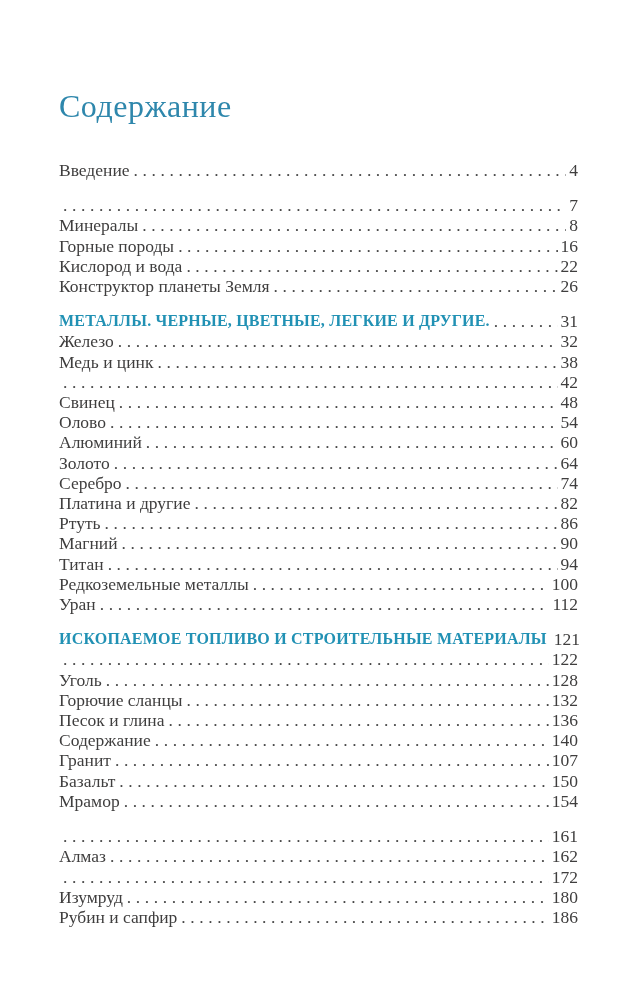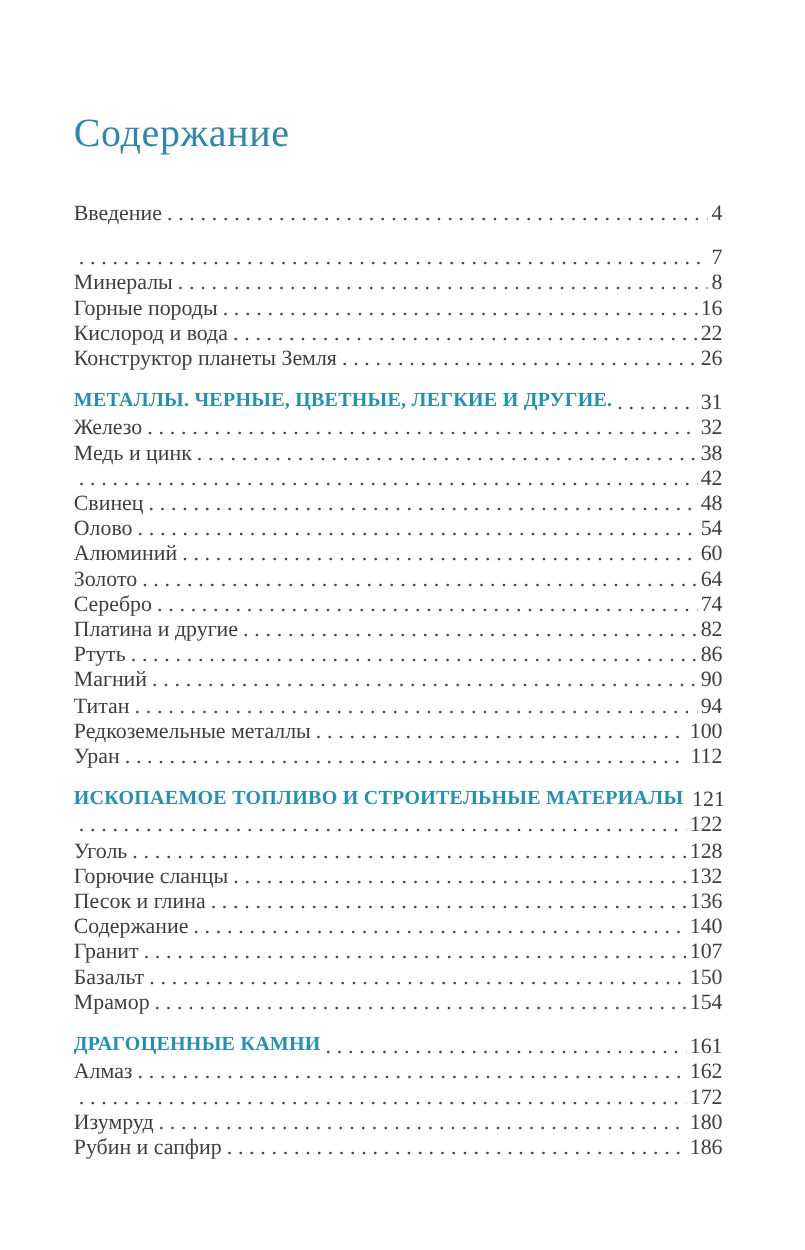--- a/index.html
+++ b/index.html
@@ -217,21 +217,20 @@
     <span class="toc-page">150</span>
   </div>
         <div class="toc-row">
     <span class="toc-label">Мрамор</span>
     <span class="toc-dots" aria-hidden="true">......................................................................................................................................................</span>
     <span class="toc-page">154</span>
   </div>
       </div>
       <div class="toc-section">
         <div class="toc-row heading">
-    <span class="toc-label">ДРАГОЦЕННЫЕ КАМНИ</span>
     <span class="toc-dots" aria-hidden="true">......................................................................................................................................................</span>
     <span class="toc-page">161</span>
   </div>
         <div class="toc-row">
     <span class="toc-label">Алмаз</span>
     <span class="toc-dots" aria-hidden="true">......................................................................................................................................................</span>
     <span class="toc-page">162</span>
   </div>
         <div class="toc-row">
     <span class="toc-dots" aria-hidden="true">......................................................................................................................................................</span>

